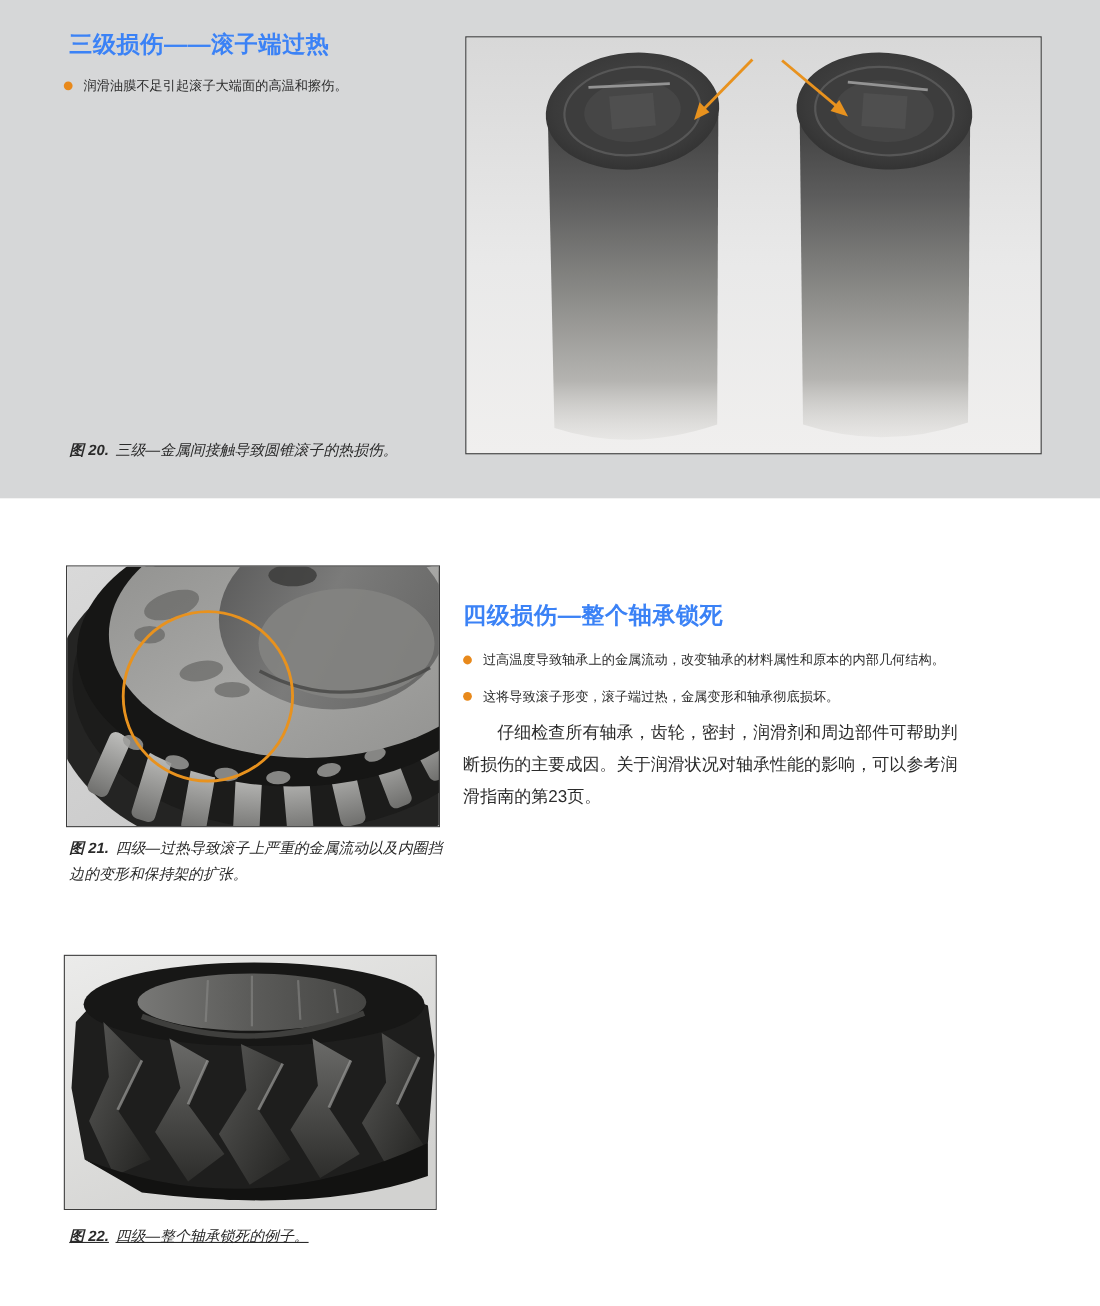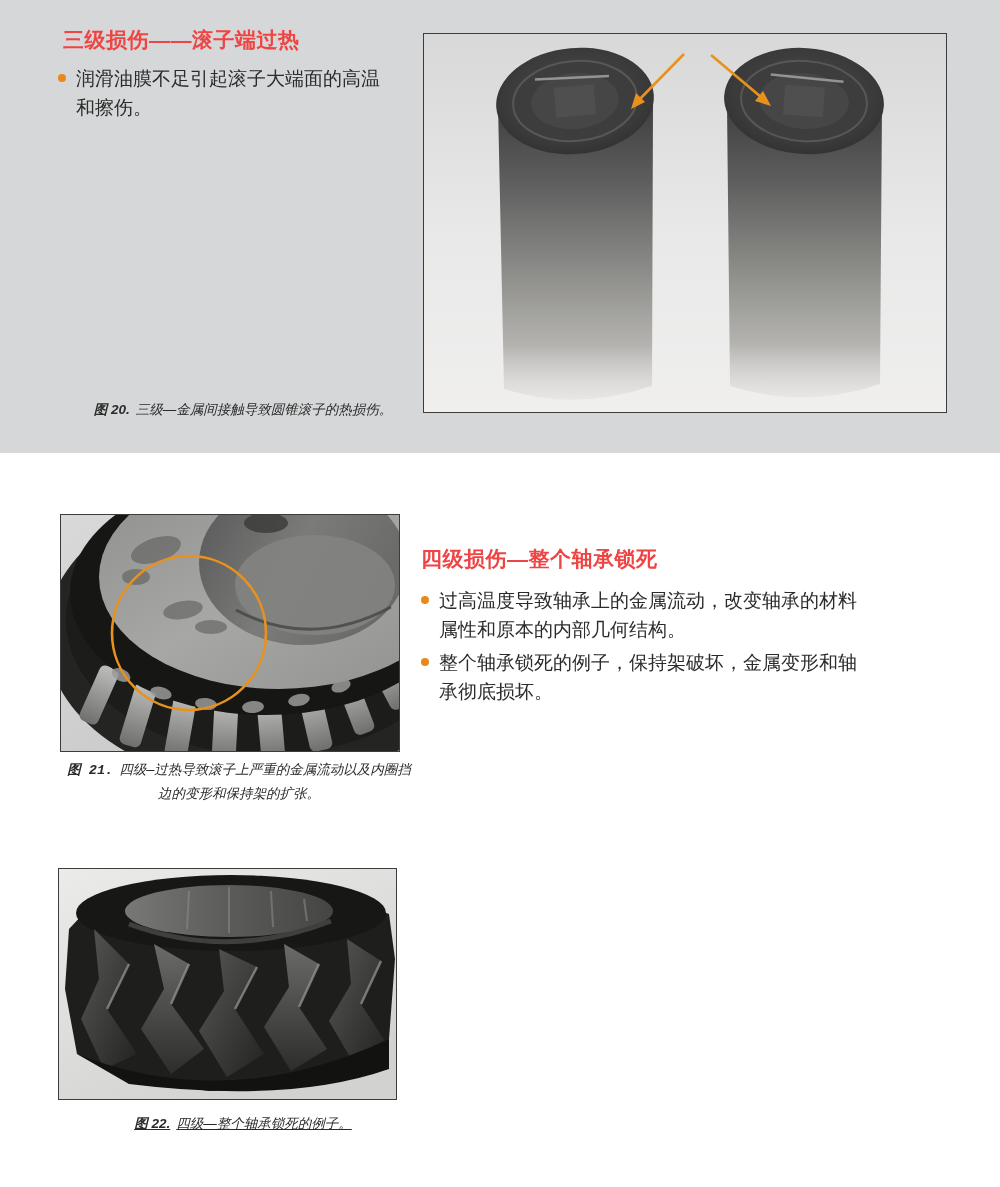--- a/index.html
+++ b/index.html
@@ -10,40 +10,40 @@
     font-family: "Liberation Sans", "DejaVu Sans", sans-serif;
     color: #2a2a2a;
     overflow: hidden;
   }
   .gray-block {
     position: absolute; left: 0; top: 0;
     width: 1000px; height: 453px;
     background: #d6d7d8;
   }
   .heading {
-    font-weight: bold; color: #ef4444;
+    font-weight: bold; color: #3b82f6;
     font-size: 21px; letter-spacing: 0.5px;
   }
   .h1 { position: absolute; left: 63px; top: 26px; }
   .bullet-list { position: absolute; list-style: none; }
   .s3-bullets { left: 58px; top: 64px; width: 340px; }
   .bullet-item { display: flex; margin-bottom: 4px; }
   .dot {
     flex: 0 0 auto;
     width: 8px; height: 8px; border-radius: 50%;
     background: #e8891b; margin: 10px 10px 0 0;
   }
-  .bullet-text { font-size: 19px; line-height: 29px; color: #2b2b2b; }
+  .bullet-text { font-size: 12px; line-height: 29px; color: #2b2b2b; }
   .caption {
     position: absolute; font-size: 13.5px; line-height: 24px;
-    font-style: italic; color: #2a2a2a; text-align: center;
+    font-style: italic; color: #2a2a2a;
   }
   .cap-label { font-weight: bold; margin-right: 6px; }
   .cap20 { left: 63px; top: 398px; width: 360px; }
-  .cap21 { left: 63px; top: 759px; width: 352px; font-family: Liberation Mono, monospace; }
+  .cap21 { left: 63px; top: 759px; width: 352px; }
   .cap22 { left: 63px; top: 1112px; width: 360px; text-decoration: underline; }
   .photo {
     position: absolute; border: 1px solid #3c3c3c; overflow: hidden;
   }
   .photo svg { display: block; }
   .fig20 { left: 423px; top: 33px; width: 524px; height: 380px; }
   .fig21 { left: 60px;  top: 514px; width: 340px; height: 238px; }
   .fig22 { left: 58px;  top: 868px; width: 339px; height: 232px; }
   .s4-col { position: absolute; left: 421px; top: 502px; width: 452px; margin-top: 43px; }
   .s4-col .heading { margin-bottom: 13px; }
@@ -200,23 +200,24 @@
 
 <div class="s4-col">
   <h2 class="heading">四级损伤—整个轴承锁死</h2>
   <ul class="bullet-list s4-bullets">
     <li class="bullet-item">
       <span class="dot"></span>
       <span class="bullet-text">过高温度导致轴承上的金属流动，改变轴承的材料属性和原本的内部几何结构。</span>
     </li>
     <li class="bullet-item">
       <span class="dot"></span>
-      <span class="bullet-text">整个轴承锁死的例子，保持架破坏，金属变形和轴承彻底损坏。</span>
+      <span class="bullet-text">这将导致滚子形变，滚子端过热，金属变形和轴承彻底损坏。</span>
     </li>
   </ul>
+  <p class="s4-para">仔细检查所有轴承，齿轮，密封，润滑剂和周边部件可帮助判断损伤的主要成因。关于润滑状况对轴承性能的影响，可以参考润滑指南的第23页。</p>
 </div>
 
 <p class="caption cap21">
   <span class="cap-label">图 21.</span><span>四级—过热导致滚子上严重的金属流动以及内圈挡边的变形和保持架的扩张。</span>
 </p>
 
 <div class="photo fig22">
   <svg width="337" height="230" viewBox="0 0 337 230" xmlns="http://www.w3.org/2000/svg">
     <defs>
       <linearGradient id="f22bg" x1="0" y1="0" x2="0.6" y2="1">

